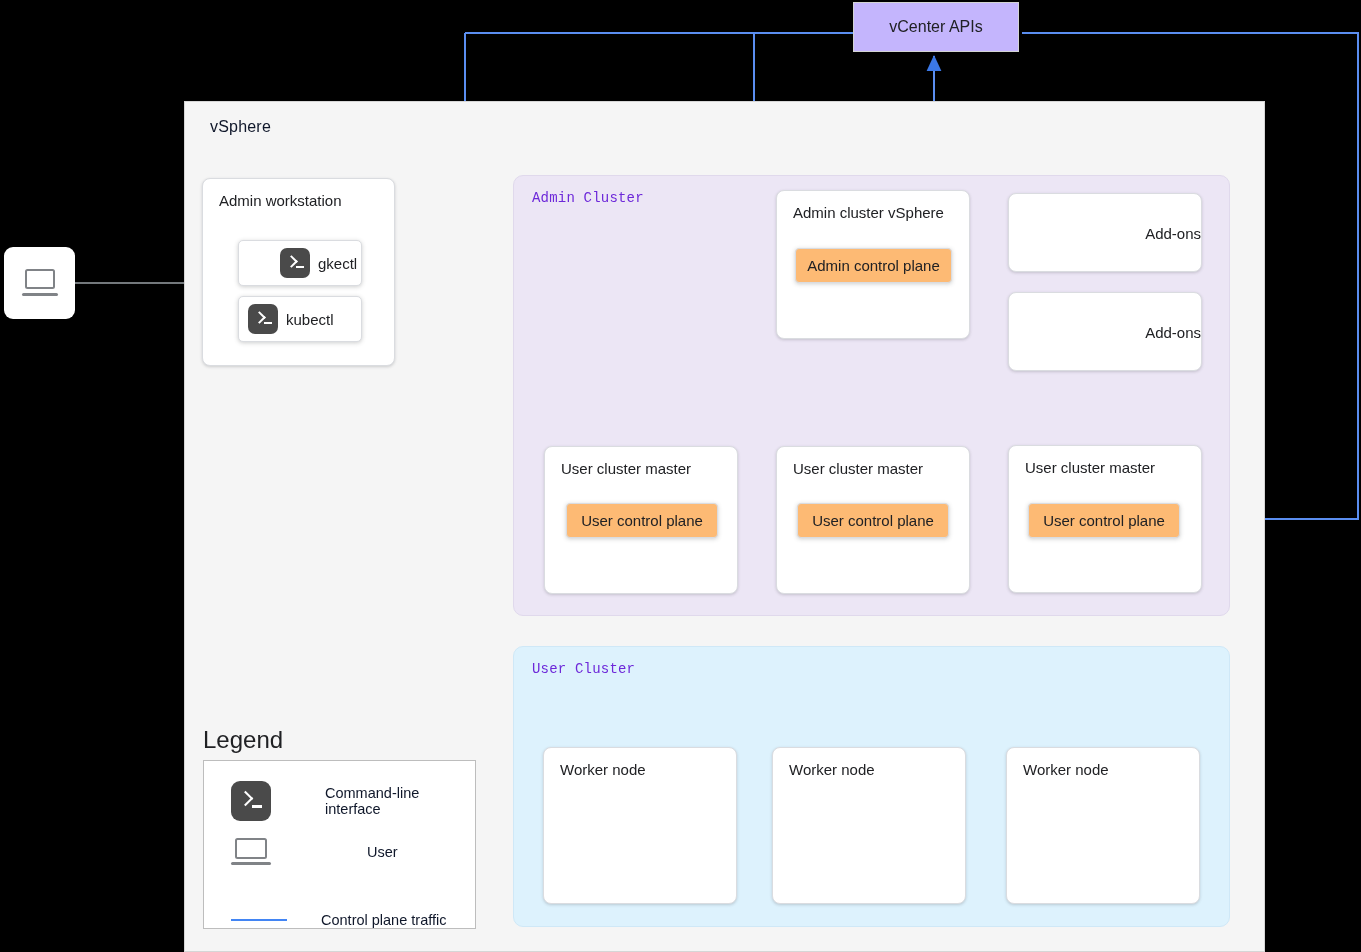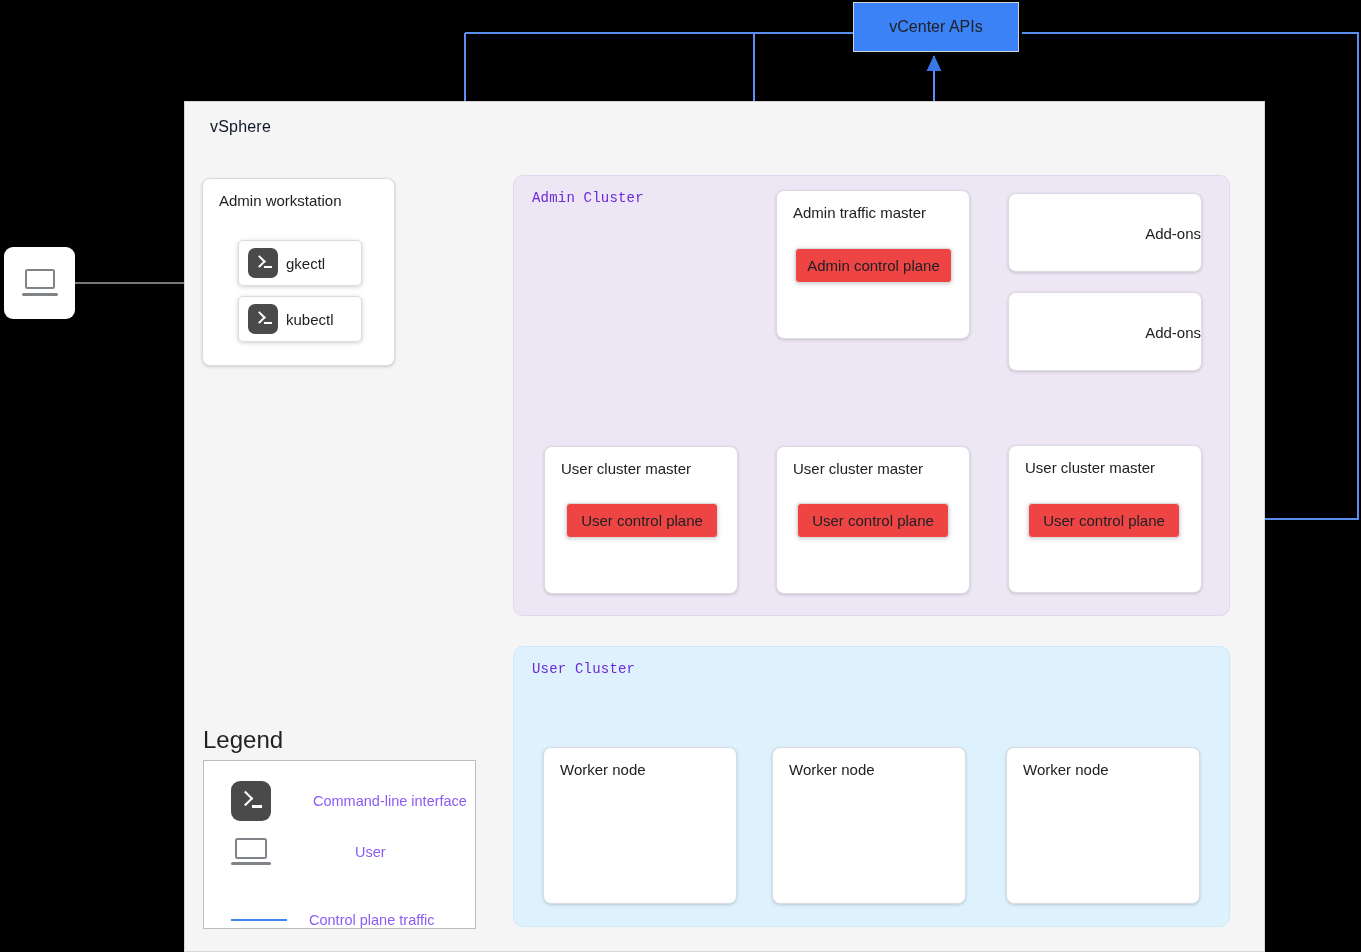--- a/index.html
+++ b/index.html
@@ -60,21 +60,21 @@
   }
   .card-center {
     position: absolute; left: 0; right: 0; top: 50%;
     transform: translateY(-50%);
     text-align: right;
     font-size: 15px; color: #202124;
   }
 
   .plane {
     position: absolute;
-    background: #ef4444;
+    background: #fdba74;
     border: 1px solid #dadce0;
     border-radius: 4px;
     box-shadow: 0 1px 4px rgba(60,64,67,.26);
     display: flex; align-items: center; justify-content: center;
     font-size: 15px; color: #202124; white-space: nowrap;
     z-index: 7;
   }
 
   
   .workstation { left: 202px; top: 178px; width: 193px; height: 188px; }
@@ -122,40 +122,40 @@
   }
   .laptop .base {
     position: absolute; left: 0; bottom: 1px;
     width: 36px; height: 2.6px; background: #808387; border-radius: 2px;
   }
 
   
   .vcenter {
     position: absolute; left: 853px; top: 2px;
     width: 166px; height: 50px;
-    background: #3b82f6; border: 1px solid #d3d3d3;
+    background: #c4b5fd; border: 1px solid #d3d3d3;
     display: flex; align-items: center; justify-content: center;
     font-size: 16px; color: #202124;
     z-index: 8;
   }
 
   
   .legend-title {
     position: absolute; left: 203px; top: 726px;
     font-size: 24px; color: #202124;
     z-index: 4;
   }
   .legend-box {
     position: absolute; left: 203px; top: 760px;
     width: 273px; height: 169px;
     background: #fff; border: 1px solid #bdbdbd;
     z-index: 4;
   }
   .legend-row { position: absolute; display: flex; align-items: center; }
-  .legend-row .text { font-size: 14.5px; color: #8b5cf6; margin-left: 4px; }
+  .legend-row .text { font-size: 14.5px; color: #0f172a; margin-left: 16px; }
   .lg-r1 { left: 27px; top: 20px; }
   .lg-r2 { left: 27px; top: 76px; gap: 42px; }
   .lg-r3 { left: 9px; top: 151px; }
 
   .term-icon-lg {
     width: 40px; height: 40px; background: #4a4a4a; border-radius: 9px;
     position: relative; flex: none; margin-right: 38px;
   }
   .term-icon-lg::before {
     content: ""; position: absolute; left: 9px; top: 12px;
@@ -260,31 +260,31 @@
   <div class="user-box">
     <span class="laptop">
       <span class="screen"></span>
         <span class="base"></span>
     </span>
   </div>
 
   <div class="card workstation">
     <div class="card-title">Admin workstation</div>
   </div>
-  <div class="cli-chip" style="left:238px; top:240px;">
+  <div class="cli-chip" style="left:238px; top:240px;padding-left:32px;">
     <span class="term-icon"></span>
     <span class="label">gkectl</span>
   </div>
   <div class="cli-chip" style="left:238px; top:296px;">
     <span class="term-icon"></span>
     <span class="label">kubectl</span>
   </div>
 
   <div class="card" style="left:776px; top:190px; width:194px; height:149px;">
-    <div class="card-title">Admin traffic master</div>
+    <div class="card-title">Admin cluster vSphere</div>
   </div>
   <div class="plane" style="left:795px; top:248px; width:157px; height:35px;">Admin control plane</div>
 
   <div class="card" style="left:1008px; top:193px; width:194px; height:79px;">
     <div class="card-center">Add-ons</div>
   </div>
   <div class="card" style="left:1008px; top:292px; width:194px; height:79px;">
     <div class="card-center">Add-ons</div>
   </div>
 

